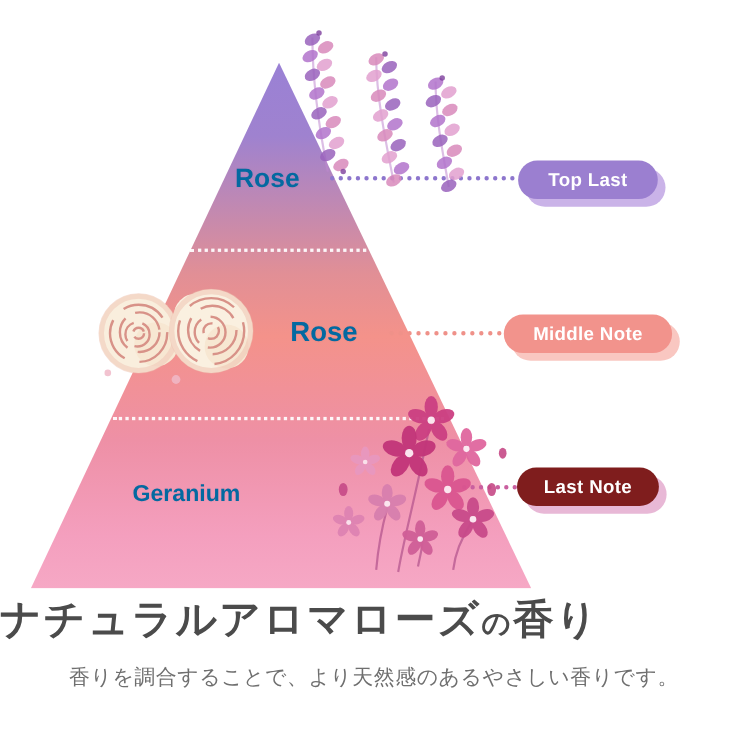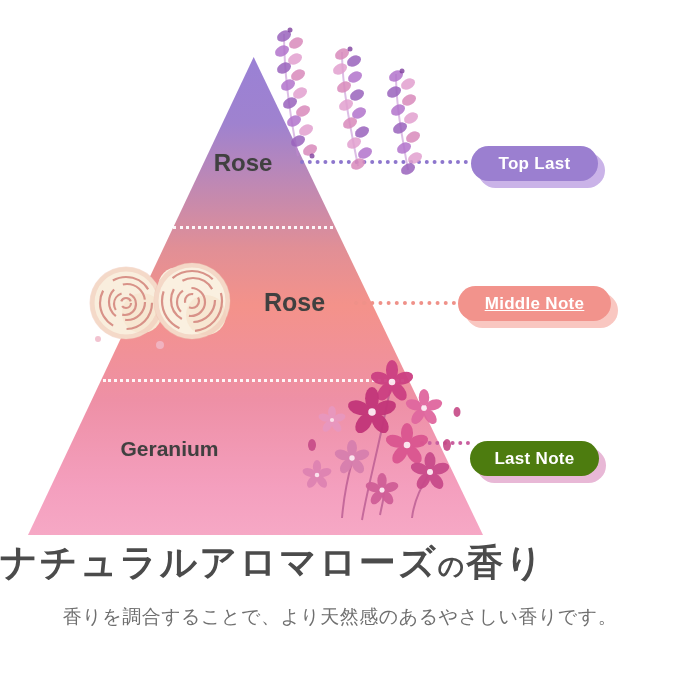--- a/index.html
+++ b/index.html
@@ -16,43 +16,43 @@
     position:absolute; left:28px; top:57px; width:455px; height:478px;
     clip-path: polygon(49.6% 0, 0 100%, 100% 100%);
     background: linear-gradient(180deg,
       #9a81d5 0%, #9f82cf 14%, #e18f96 40%, #f4928a 52%,
       #ee90a6 72%, #f49fbe 90%, #f6a8c5 100%);
   }
   .divider { position:absolute; height:0; border-top:3px dotted rgba(255,255,255,0.92); z-index:1; }
   .divider-top    { left:173px; top:226px; width:160px; }
   .divider-bottom { left:103px; top:379px; width:301px; }
 
-  .level-label { position:absolute; color:#404040; font-weight:bold; text-align:center; z-index:2;
+  .level-label { position:absolute; color:#0369a1; font-weight:bold; text-align:center; z-index:2;
                  text-shadow:0 0 2px rgba(0,0,0,0.06); }
   .label-top    { left:178px; top:147px; width:130px; font-size:24px; line-height:1.3; }
   .label-top .line2 { font-size:22px; display:block; }
   .label-middle { left:252px; top:288px; width:85px;  font-size:25px; }
   .label-bottom { left:102px; top:437px; width:135px; font-size:21px; }
 
   
   .connector { position:absolute; height:0; z-index:2; }
   .connector-top    { left:300px; top:160px; width:168px; border-top:4px dotted #8d76cd; }
   .connector-middle { left:354px; top:301px; width:102px; border-top:4px dotted #ef9189; }
   .connector-last   { left:420px; top:441px; width:50px;  border-top:4px dotted #c95f9f; }
 
   
   .badge {
     position:absolute; height:35px; border-radius:18px;
     color:#ffffff; font-weight:bold; font-size:17px;
     display:flex; align-items:center; justify-content:center;
     z-index:5; letter-spacing:0.3px;
   }
   .badge-top    { left:471px; top:146px; width:127px; background:#9b7fd0; box-shadow:7px 7px 0 0 #cab3e8; }
-  .badge-middle { left:458px; top:286px; width:153px; background:#f2938c; box-shadow:7px 7px 0 0 #f9c7c1;text-decoration:underline; }
-  .badge-last   { left:470px; top:425px; width:129px; background:#4d7c0f; box-shadow:7px 7px 0 0 #e8b8d6;margin-top:16px; }
+  .badge-middle { left:458px; top:286px; width:153px; background:#f2938c; box-shadow:7px 7px 0 0 #f9c7c1; }
+  .badge-last   { left:470px; top:425px; width:129px; background:#7f1d1d; box-shadow:7px 7px 0 0 #e8b8d6; }
 
   
   .illustration { position:absolute; pointer-events:none; }
   .ill-lavender { left:250px; top:16px;  width:200px; height:184px; z-index:3; }
   .ill-rose     { left:80px;  top:243px; width:162px; height:115px; z-index:3; }
   .ill-geranium { left:272px; top:350px; width:202px; height:176px; z-index:4; }
 
   
   .title {
     position:absolute; left:0; top:538px; width:680px; 

